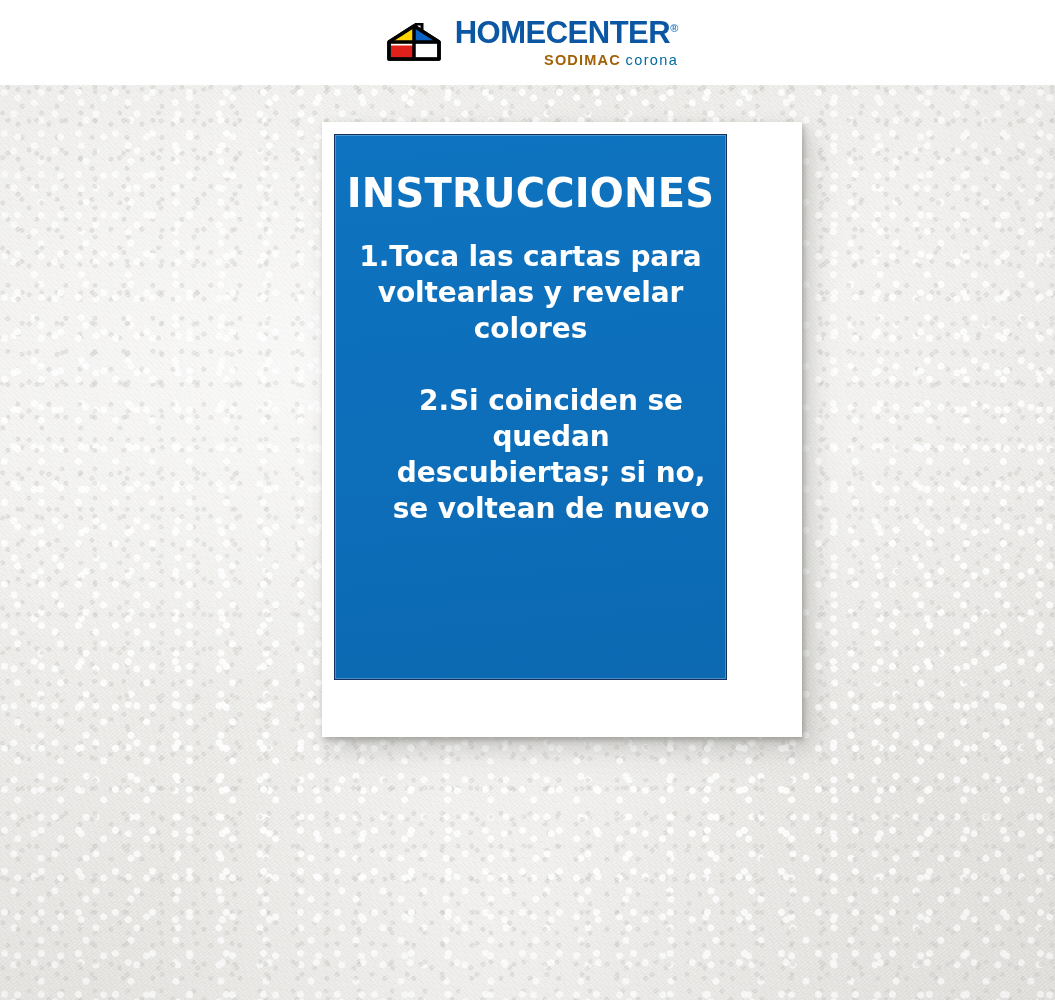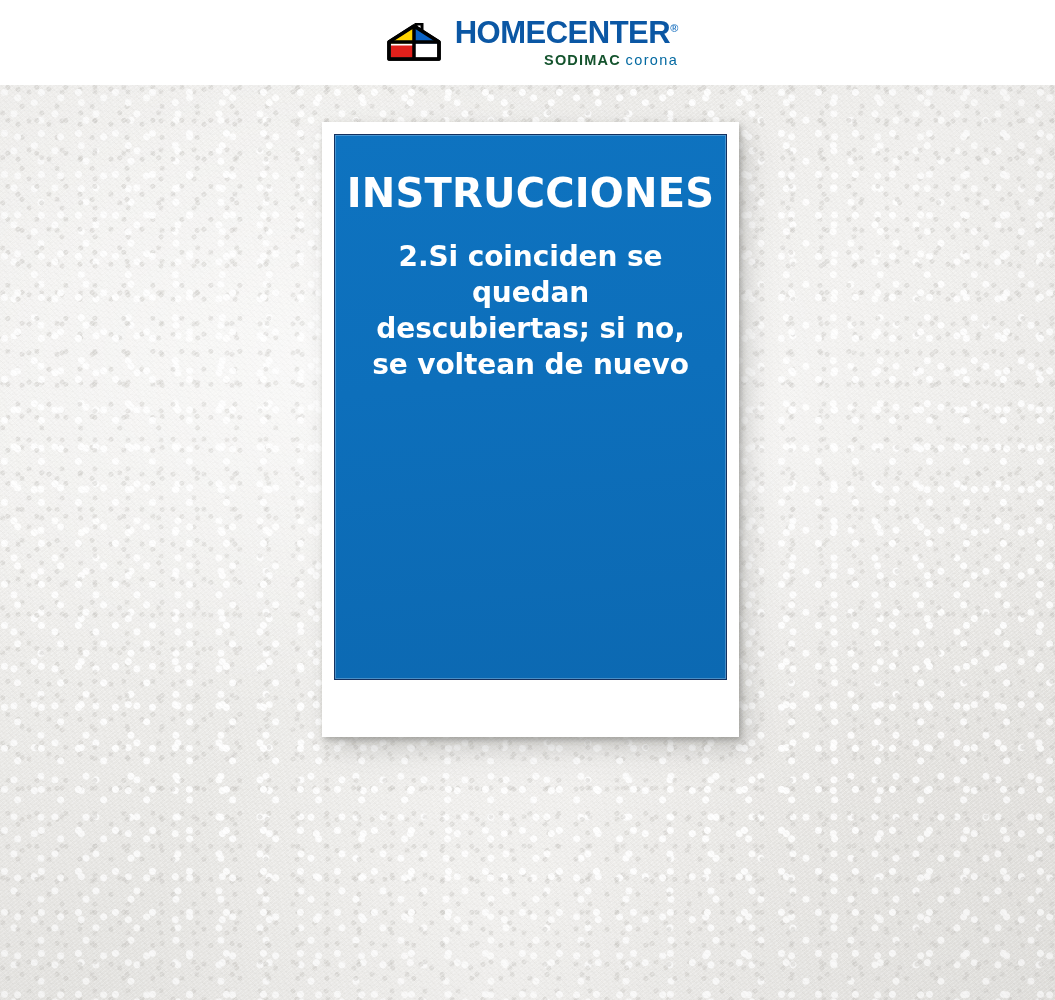--- a/index.html
+++ b/index.html
@@ -59,21 +59,21 @@
   }
 
   .logo-sub {
     margin-top:5px;
     align-self:flex-end;
     font-size:14.5px;
     letter-spacing:0.6px;
     white-space:nowrap;
     font-family:"Liberation Sans", sans-serif;
   }
-  .logo-sodimac { color:#14532d; font-weight:bold; letter-spacing:1.2px;margin-left:36px; }
+  .logo-sodimac { color:#a16207; font-weight:bold; letter-spacing:1.2px;margin-left:36px; }
   .logo-corona { color:#0369a1; font-weight:normal; letter-spacing:1.4px; }
 
   
   .wall {
     position:absolute;
     left:0; top:85px;
     width:1055px; height:915px;
     background-color:#eeedeb;
     background-image:
       radial-gradient(circle at 12% 18%, rgba(255,255,255,0.95) 0 3px, transparent 4px),
@@ -105,21 +105,21 @@
   .wall-vignette {
     position:absolute; inset:0;
     background:radial-gradient(ellipse 85% 80% at 48% 42%, rgba(255,255,255,0.35) 0%, rgba(255,255,255,0) 55%, rgba(175,173,169,0.16) 100%);
     pointer-events:none;
   }
 
   
   .poster {
     position:absolute;
     left:322px; top:122px;
-    width:417px; height:615px;
+    width:480px; height:615px;
     background:#ffffff;
     padding:12px 12px 0 12px;
     box-shadow:
        2px 3px 5px rgba(80,78,74,0.30),
        6px 8px 16px rgba(80,78,74,0.18),
       12px 16px 30px rgba(80,78,74,0.10);
   }
 
   .poster-inner {
     position:relative;
@@ -206,20 +206,22 @@
     <div class="wall-grain"></div>
     <div class="wall-vignette"></div>
   </div>
 
   <div class="poster">
     <div class="poster-inner">
 
       <div class="poster-title">INSTRUCCIONES</div>
 
       <div class="steps">
+        <div class="step">1.Toca las cartas para
+voltearlas y revelar colores</div>
         <div class="step">2.Si coinciden se quedan
 descubiertas; si no,
 se voltean de nuevo</div>
       </div>
 
     </div>
   </div>
 
 </div>
 

